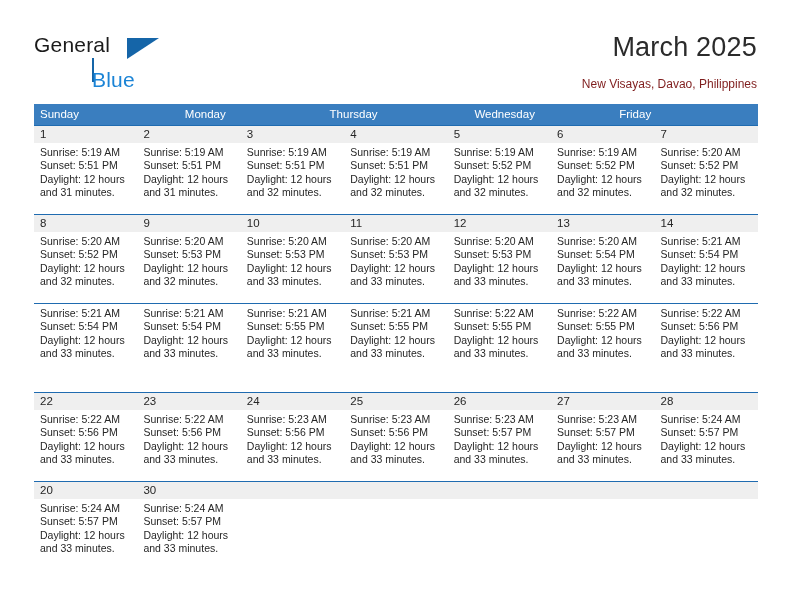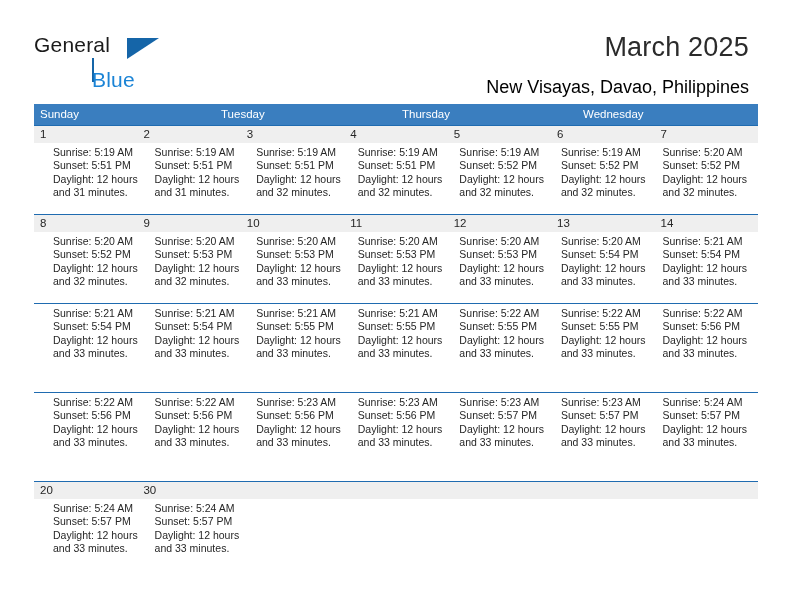--- a/index.html
+++ b/index.html
@@ -23,20 +23,21 @@
     box-sizing: border-box;
   }
 
   
   .header {
     position: absolute;
     left: 0;
     top: 0;
     width: 784px;
     height: 100px;
+    padding-left: 8px;
   }
 
   .logo {
     position: absolute;
     left: 34px;
     top: 33px;
     width: 200px;
     height: 56px;
   }
   .logo-general {
@@ -81,22 +82,22 @@
     font-size: 27px;
     color: #2b2b2b;
     font-weight: normal;
     letter-spacing: 0.2px;
     white-space: nowrap;
   }
   .subtitle {
     position: absolute;
     right: 35px;
     top: 77px;
-    font-size: 18px;
-    color: #000000;
+    font-size: 12px;
+    color: #7f1d1d;
     white-space: nowrap;
   }
 
   
   .calendar {
     position: absolute;
     left: 34px;
     top: 104px;
     width: 724px;
   }
@@ -128,21 +129,20 @@
   }
 
   .week-daynum-band {
     display: flex;
     background: #efefef;
     height: 17px;
   }
   .week-body {
     display: flex;
     height: 91px;
-    margin-left: 13px;
   }
 
   .daynum-cell {
     flex: 1 1 0;
     box-sizing: border-box;
     padding-left: 6px;
     font-size: 11.5px;
     line-height: 17px;
     color: #262626;
   }
@@ -177,23 +177,24 @@
     </div>
 
     <div class="title">March 2025</div>
     <div class="subtitle">New Visayas, Davao, Philippines</div>
   </div>
 
   <div class="calendar">
 
     <div class="dow-row">
       <div class="dow-cell">Sunday</div>
-      <div class="dow-cell">Tuesday</div>
+      <div class="dow-cell">Monday</div>
       <div class="dow-cell">Thursday</div>
       <div class="dow-cell">Wednesday</div>
+      <div class="dow-cell">Friday</div>
     </div>
 
     <div class="week">
       <div class="week-daynum-band">
         <div class="daynum-cell">1</div>
         <div class="daynum-cell">2</div>
         <div class="daynum-cell">3</div>
         <div class="daynum-cell">4</div>
         <div class="daynum-cell">5</div>
         <div class="daynum-cell">6</div>
@@ -342,20 +343,29 @@
         <div class="detail-cell">
           <div class="detail-line">Sunrise: 5:22 AM</div>
           <div class="detail-line">Sunset: 5:56 PM</div>
           <div class="detail-line">Daylight: 12 hours</div>
           <div class="detail-line">and 33 minutes.</div>
         </div>
       </div>
     </div>
 
     <div class="week">
+      <div class="week-daynum-band">
+        <div class="daynum-cell">22</div>
+        <div class="daynum-cell">23</div>
+        <div class="daynum-cell">24</div>
+        <div class="daynum-cell">25</div>
+        <div class="daynum-cell">26</div>
+        <div class="daynum-cell">27</div>
+        <div class="daynum-cell">28</div>
+      </div>
       <div class="week-body">
         <div class="detail-cell">
           <div class="detail-line">Sunrise: 5:22 AM</div>
           <div class="detail-line">Sunset: 5:56 PM</div>
           <div class="detail-line">Daylight: 12 hours</div>
           <div class="detail-line">and 33 minutes.</div>
         </div>
         <div class="detail-cell">
           <div class="detail-line">Sunrise: 5:22 AM</div>
           <div class="detail-line">Sunset: 5:56 PM</div>

